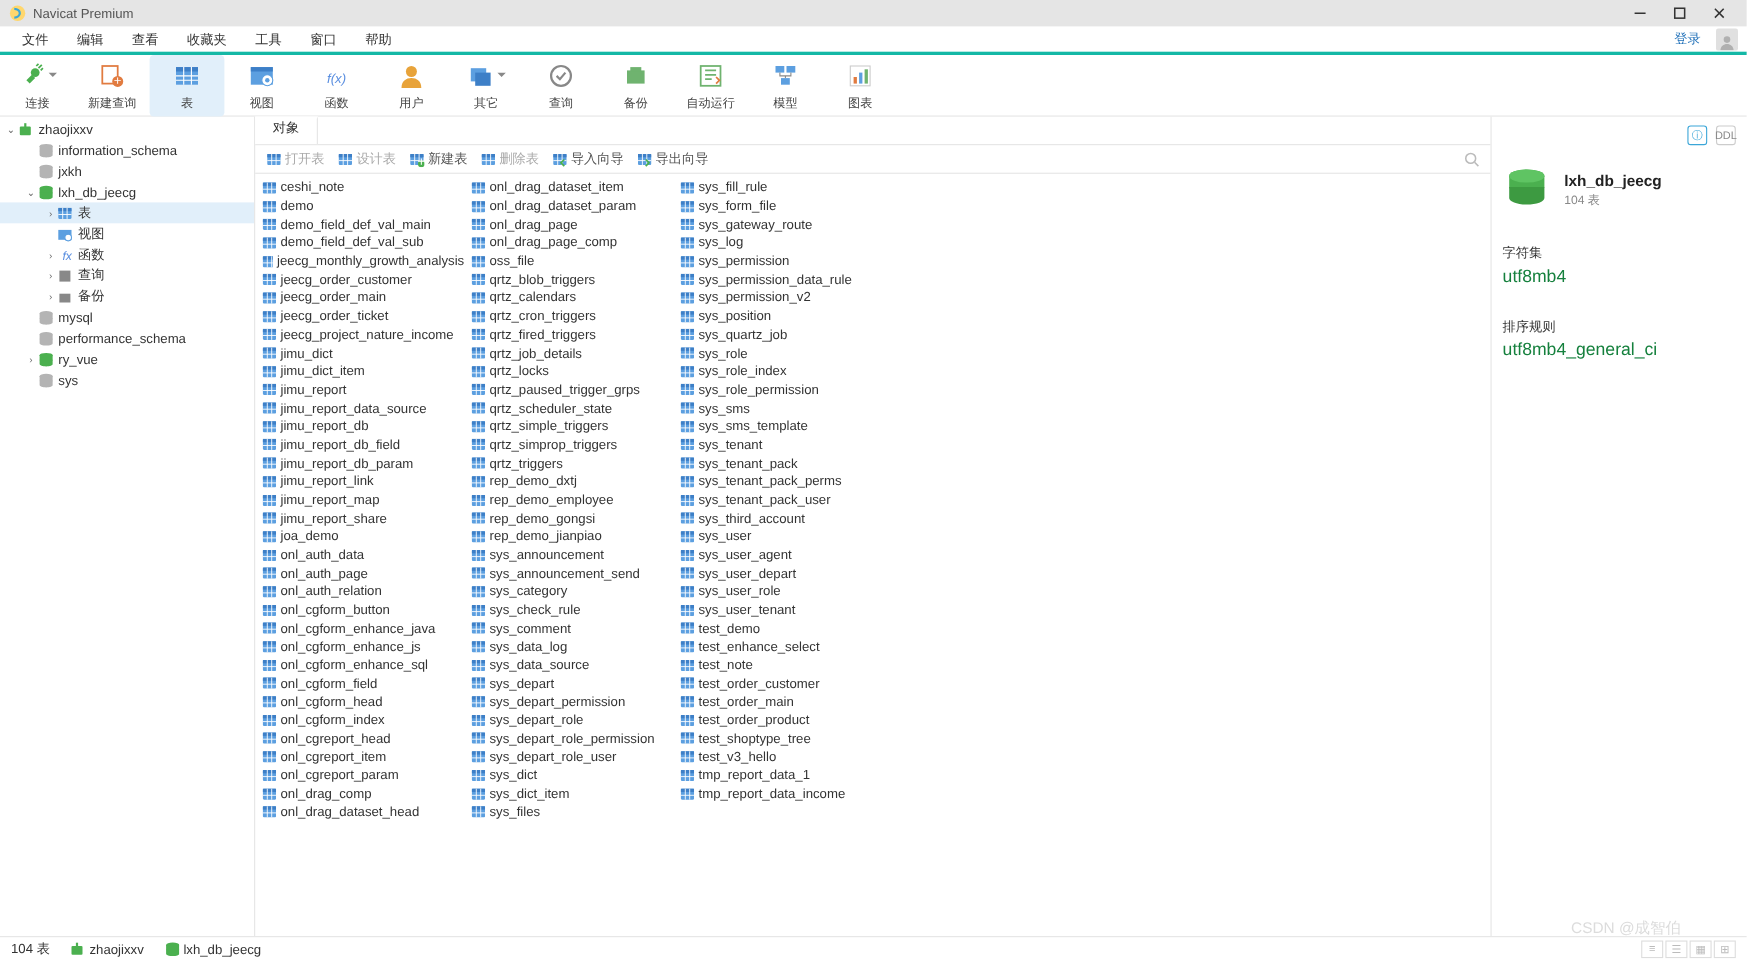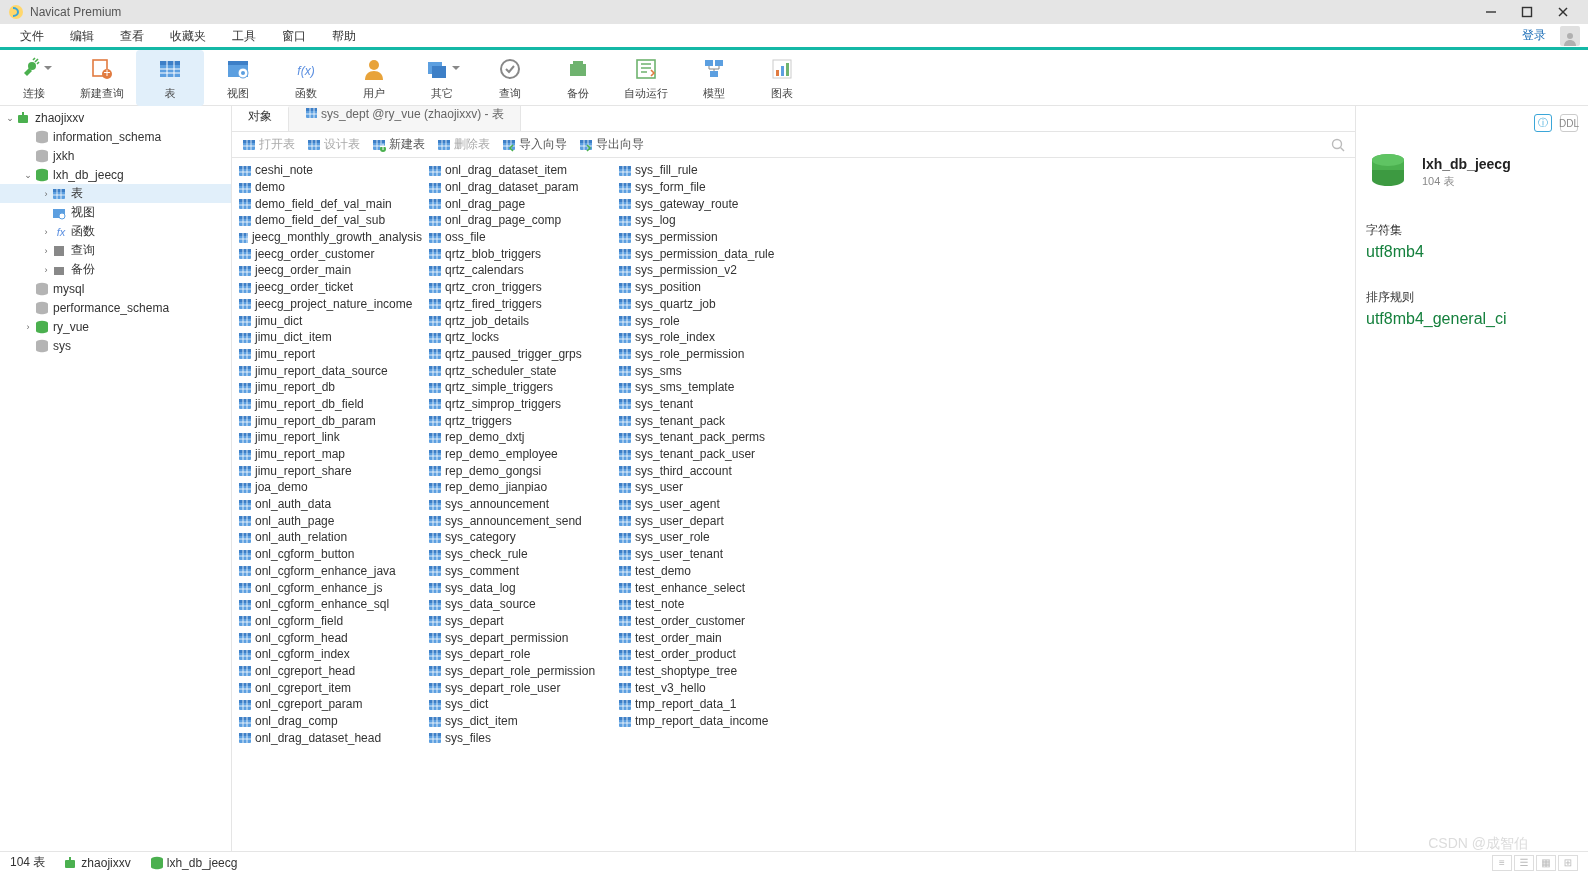--- a/index.html
+++ b/index.html
@@ -389,26 +389,20 @@
           </svg>
         </span>
         <span class="tlabel">sys</span>
       </div>
     </div>
 
   <div class="content">
     <div class="tabs" id="tabs">
         <div class="tab active">
           <span>对象</span>
-        </div>
-        <div class="tab">
-          <svg width="12" height="12">
-            <use href="#tbl-ico"></use>
-          </svg>
-          <span>sys_dept @ry_vue (zhaojixxv) - 表</span>
         </div>
       </div>
     <div class="sec-toolbar">
       <span class="secbtn dis">
           <svg width="14" height="14">
             <use href="#tbl-ico"></use>
           </svg>
           <span>打开表</span>
         </span>
       <span class="secbtn dis">

